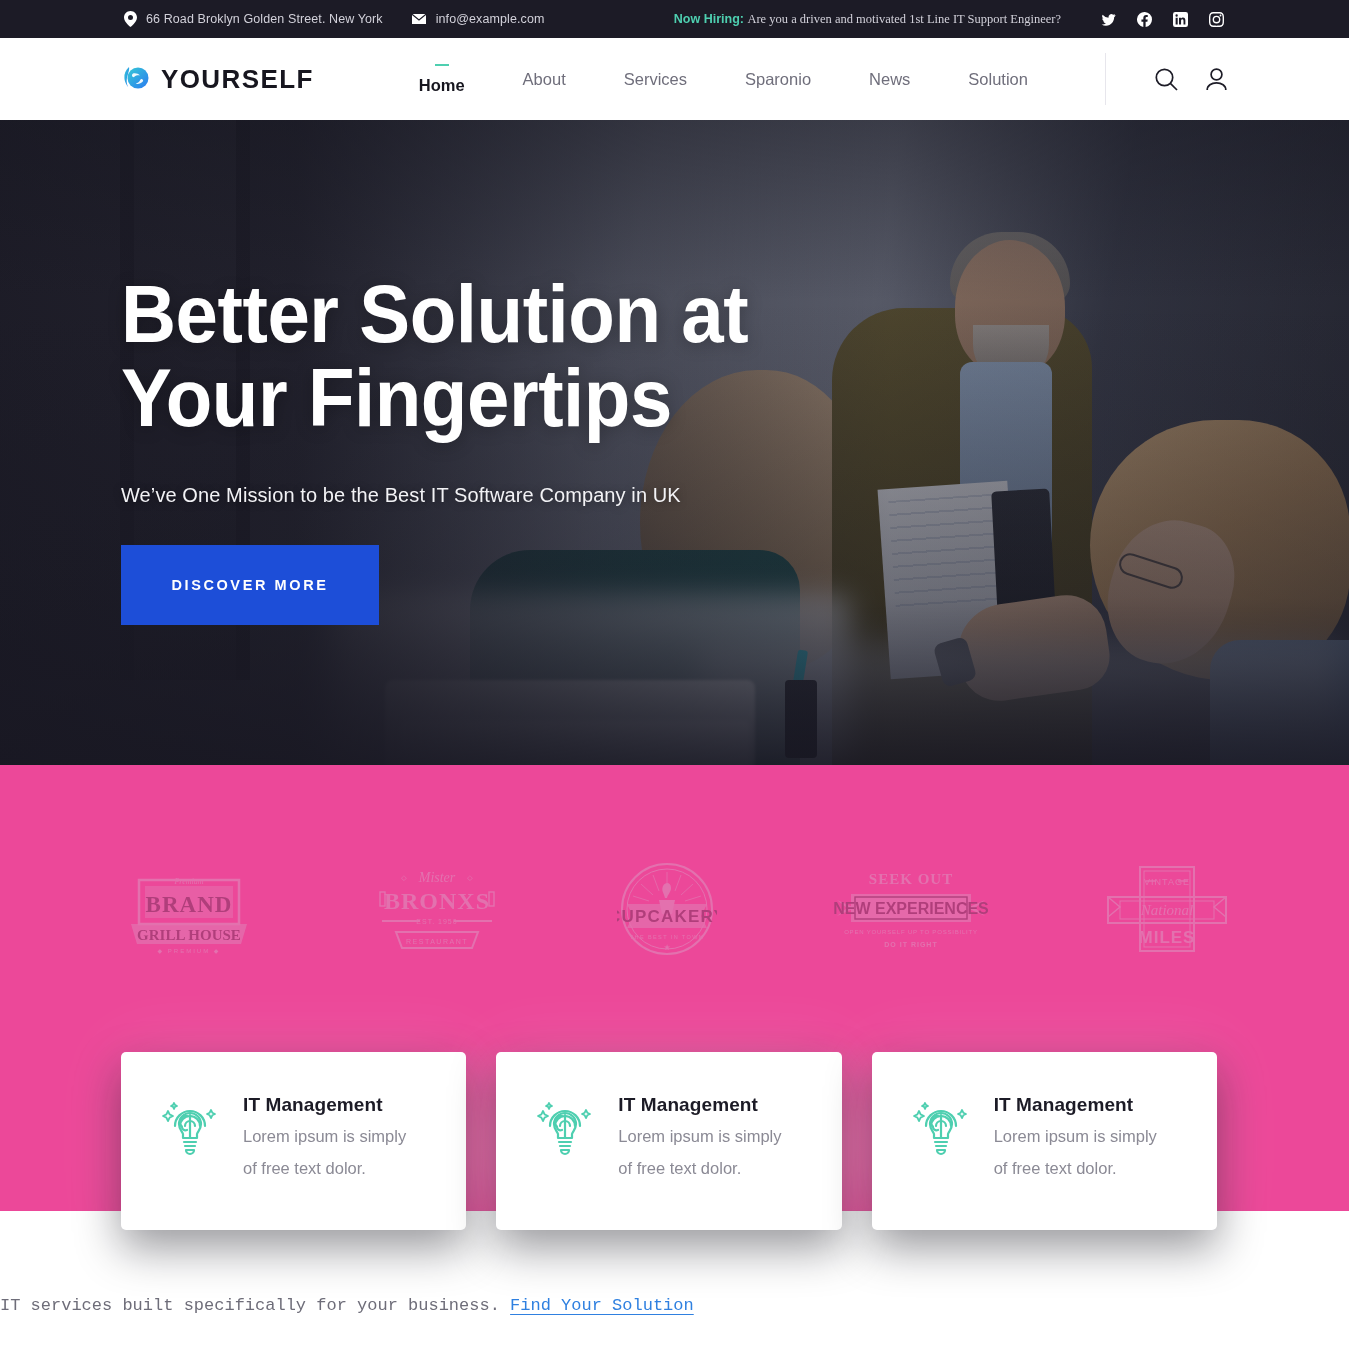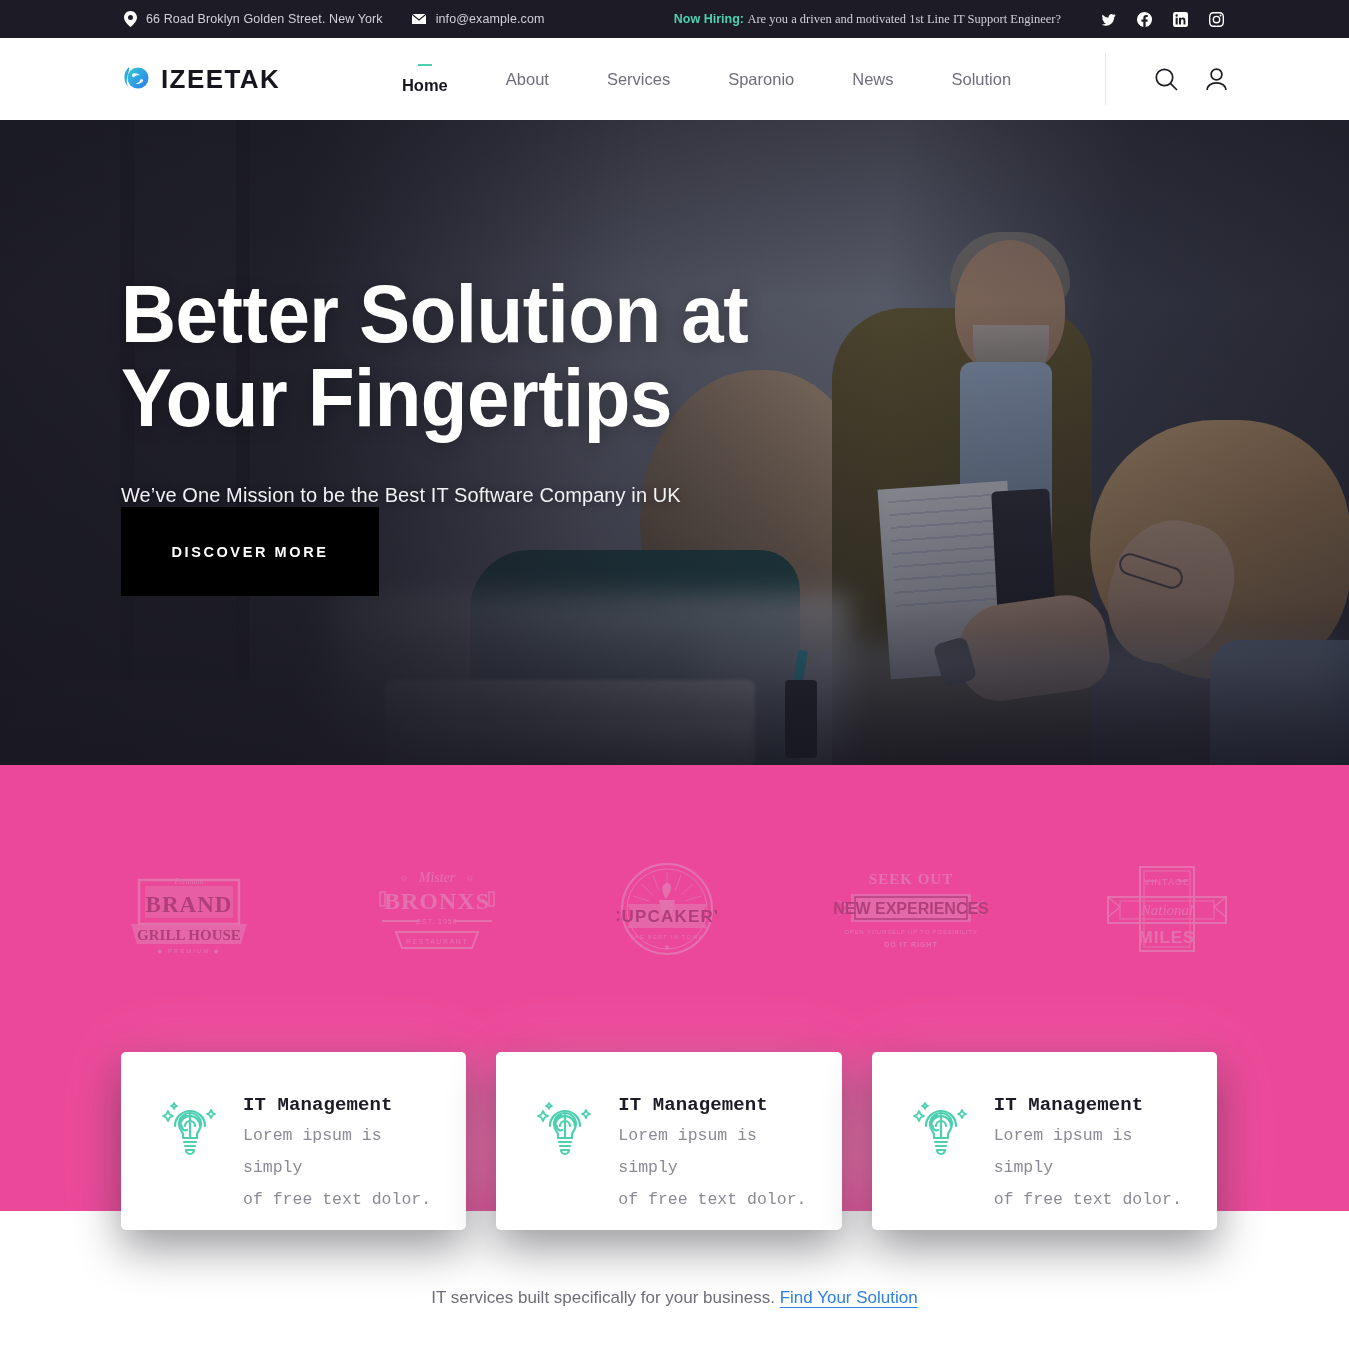--- a/index.html
+++ b/index.html
@@ -131,54 +131,54 @@
     letter-spacing:-.5px; margin-top:152px;
     font-family:"Liberation Sans Narrow","Liberation Sans", sans-serif;
     transform:scaleX(.93); transform-origin:left center;
     text-shadow:0 2px 18px rgba(0,0,0,.28);
   }
   .hero-sub{
     color:#f2f2f5; font-size:20px; margin-top:45px; letter-spacing:.1px;
     text-shadow:0 1px 8px rgba(0,0,0,.4);
   }
   .hero-btn{
-    display:inline-flex; align-items:center; justify-content:center;
-    width:258px; height:89px; background:#000000; color:#ffffff;
+    margin-top:38px; display:inline-flex; align-items:center; justify-content:center;
+    width:258px; height:80px; background:#1d4ed8; color:#ffffff;
     font-size:14.5px; font-weight:700; letter-spacing:2.6px; border:none; cursor:pointer;
     font-family:"Liberation Sans", sans-serif;
   }
 
   
   .dark{ position:relative; width:100%; height:446px; background:#ec4899; }
   .brands{
     position:absolute; left:121px; right:121px; top:95px;
     display:flex; align-items:center; justify-content:space-between;
   }
   .brand{ opacity:.30; }
   .brand svg{ display:block; }
 
   
   .cards{
     position:absolute; left:121px; right:132px; top:1052px; z-index:10;
-    display:flex; gap:30px;font-family:Liberation Mono, monospace;
+    display:flex; gap:30px;
   }
   .card{
     flex:1; background:#ffffff; border-radius:5px; height:178px;
     box-shadow:0 18px 45px rgba(10,10,20,.42), 0 0 70px rgba(255,255,255,.16);
     display:flex; align-items:flex-start; padding:42px 26px 0 38px; gap:22px;
   }
   .card-ico{ width:62px; height:62px; flex:0 0 62px; margin-top:2px; }
   .card-title{ font-size:19px; font-weight:700; color:#1c1b26; letter-spacing:.1px; }
   .card-desc{ font-size:16.5px; color:#8b8a95; line-height:1.95; margin-top:4px; max-width:190px; }
 
   
   .bottom{ position:absolute; left:0; top:1211px; width:100%; height:138px; background:#ffffff; }
   .bottom-cta{
-    position:absolute; top:77px; width:100%; text-align:center;
-    font-size:17px; color:#6e6d79;
+    position:absolute; top:85px; width:100%; text-align:left;
+    font-size:17px; color:#6e6d79;font-family:Liberation Mono, monospace;
   }
   .bottom-cta a{ color:#2f80e0; text-decoration:underline; text-underline-offset:4px; }
 
   .glow{ position:absolute; left:0; right:0; top:1010px; height:230px;
     background:radial-gradient(ellipse 58% 70% at 50% 60%, rgba(255,255,255,.22), rgba(255,255,255,0) 70%);
     pointer-events:none; z-index:6; }
 </style>
 </head>
 <body>
 
@@ -237,21 +237,21 @@
           <stop offset="0%" stop-color="#35c9d6"></stop>
               <stop offset="100%" stop-color="#2a7bf0"></stop>
         </linearGradient>
           </defs>
         <path fill="url(#lg)" d="M8 3c-3.5 3-5 7-4.6 11.2C3.8 18.8 6.6 22.4 8 24c-2.4-3-3-8-1.4-12.6C7.4 8.2 8.7 5 8 3z"></path>
         <circle cx="17" cy="14" r="10.5" fill="url(#lg)"></circle>
         <path fill="#ffffff" d="M12 9.4c2.5-.6 5.4.2 7 2-2.1-.4-4.2.1-5.6 1.3-1 .8-2 .5-2.3-.6-.3-1.1.2-2.3.9-2.7z" opacity=".92"></path>
         <path fill="#ffffff" d="M21.8 17.5c-1.8 2-4.6 2.9-7 2.2 2-.6 3.7-2 4.4-3.6.5-1.2 1.6-1.4 2.3-.6.7.7.8 1.5.3 2z" opacity=".92"></path>
       </svg>
     </span>
-    <span class="logo-text">IZEETAK</span>
+    <span class="logo-text">YOURSELF</span>
   </div>
 
   <nav class="nav">
     <a href="#" class="active">
       <i class="dash"></i>
       <span>Home</span>
     </a>
     <a href="#">
         <span>About</span>
       </a>

